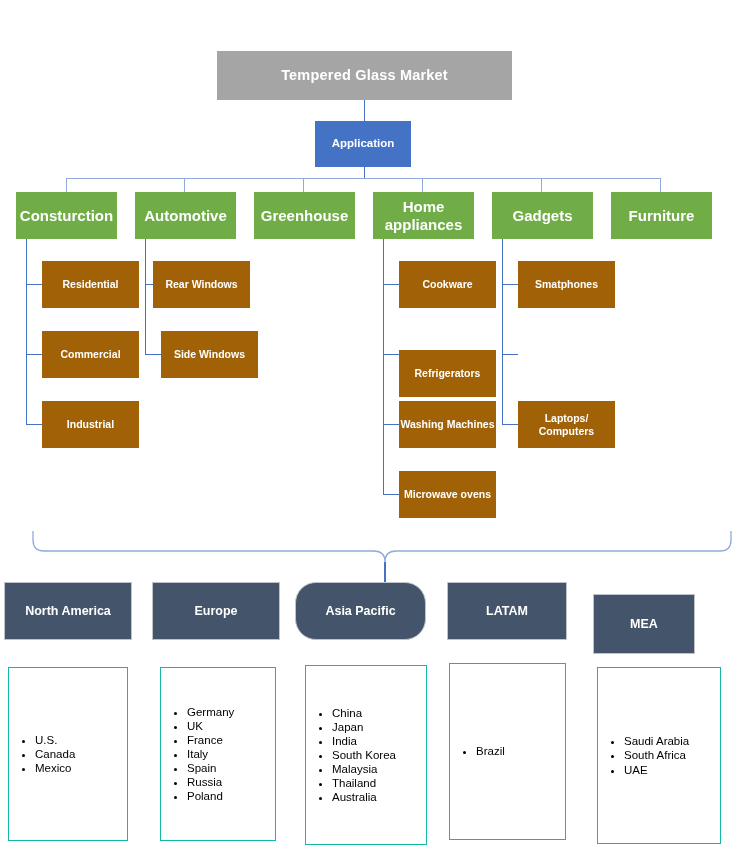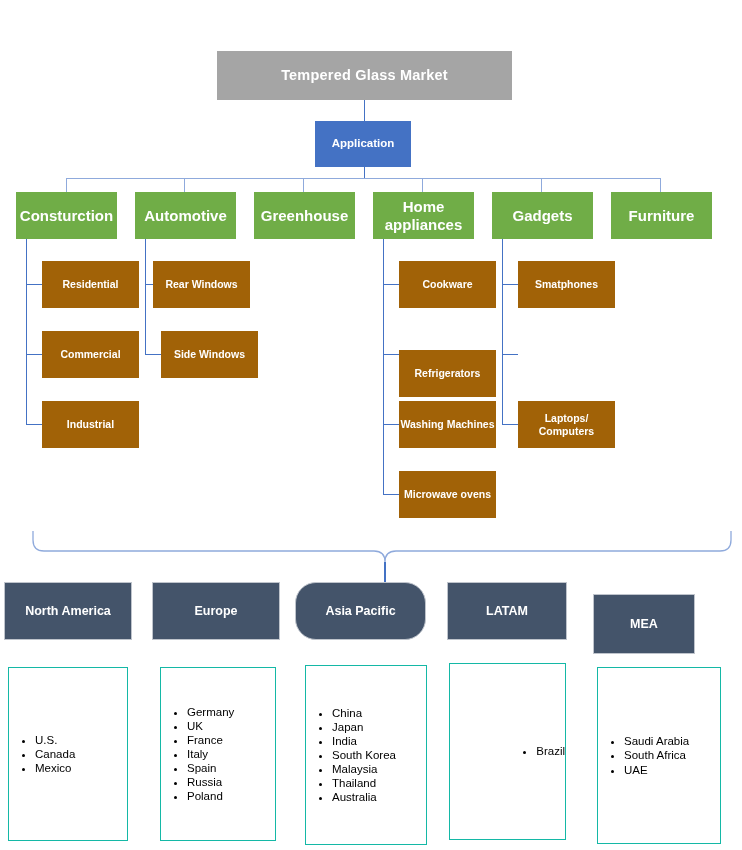--- a/index.html
+++ b/index.html
@@ -154,21 +154,21 @@
     <ul>
         <li>China</li>
         <li>Japan</li>
         <li>India</li>
         <li>South Korea</li>
         <li>Malaysia</li>
         <li>Thailand</li>
         <li>Australia</li>
       </ul>
   </div>
-  <div class="listbox" style="left:449px;top:663px;width:117px;height:177px;justify-content:flex-end;">
+  <div class="listbox" style="left:449px;top:663px;width:117px;height:177px;">
     <ul>
         <li>Brazil</li>
       </ul>
   </div>
   <div class="listbox" style="left:597px;top:667px;width:124px;height:177px;">
     <ul>
         <li>Saudi Arabia</li>
         <li>South Africa</li>
         <li>UAE</li>
       </ul>

